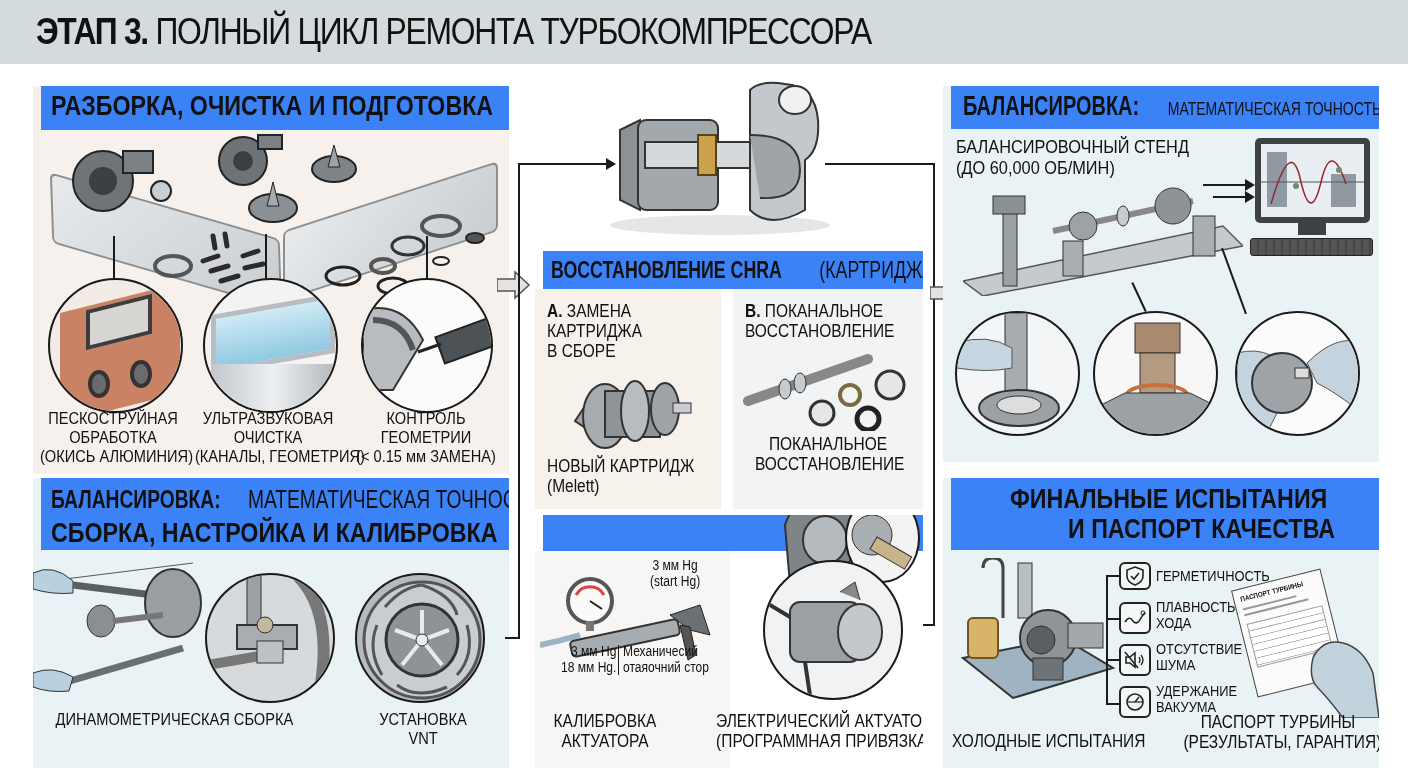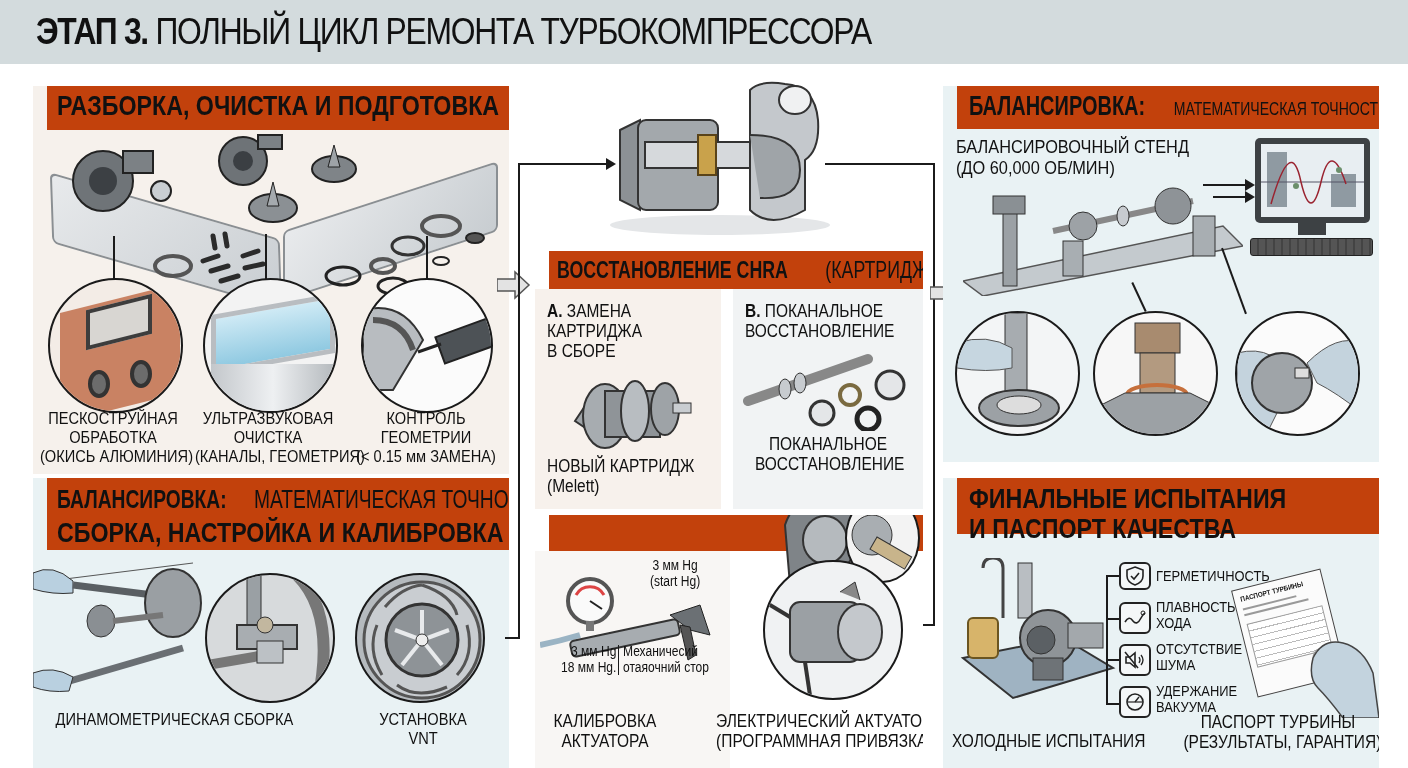--- a/index.html
+++ b/index.html
@@ -4,21 +4,21 @@
 <style>
   * { box-sizing: border-box; margin: 0; padding: 0; }
   html, body { width: 1408px; height: 768px; overflow: hidden; background: #ffffff; }
   body { font-family: "Liberation Sans", "DejaVu Sans", sans-serif; color: #111; position: relative; }
 
   .title-bar { position: absolute; left: 0; top: 0; width: 1408px; height: 64px; background: #d3dbdd; }
   .title-bar h1 { position: absolute; left: 36px; top: 11px; font-size: 37px; font-weight: 400; letter-spacing: -1.5px; transform: scaleX(0.86); transform-origin: left center; white-space: nowrap; }
   .title-bar h1 b { font-weight: 700; }
 
   .panel { position: absolute; overflow: hidden; }
-  .ph { position: absolute; left: 14px; right: 0; background: #c2410c; font-weight: 700; white-space: nowrap; }
+  .ph { position: absolute; left: 8px; right: 0; background: #3b82f6; font-weight: 700; white-space: nowrap; text-align: right; }
   .ph span, .ph .tx { display: inline-block; transform: scaleX(0.86); transform-origin: left center; }
   .light { font-weight: 400; }
 
   .cap { position: absolute; text-align: center; font-size: 17px; line-height: 19px; white-space: nowrap; transform: scaleX(0.86); }
   .capL { position: absolute; font-size: 17px; line-height: 19px; white-space: nowrap; transform: scaleX(0.86); transform-origin: left top; }
 
   .circle { position: absolute; border-radius: 50%; border: 2.5px solid #1a1a1a; overflow: hidden; }
   .tray { position: absolute; border: 2px solid #8a8f93; background: linear-gradient(135deg,#e8eaec,#c8cdd1); border-radius: 6px; }
 
   .line { position: absolute; background: #1b1b1b; }
@@ -370,21 +370,21 @@
       <circle cx="45" cy="70" r="30" fill="#9fa4a8" stroke="#333" stroke-width="2"></circle>
       <path d="M70 50 Q100 20 125 30 L125 100 Q100 80 80 70 Z" fill="#c4d3dd" stroke="#555"></path>
       <rect x="58" y="55" width="14" height="10" fill="#ddd" stroke="#333"></rect>
     </svg>
   </div>
   <div class="line" style="left:195px; top:195px; width:2px; height:32px; transform:rotate(-25deg);"></div>
   <div class="line" style="left:290px; top:160px; width:2px; height:70px; transform:rotate(-20deg);"></div>
 </div>
 
 <div class="panel" style="left:943px; top:478px; width:436px; height:290px; background:#e9f2f4;">
-  <div class="ph" style="top:0; height:56px; font-size:27px; line-height:30px; padding:6px 0 0 12px;">
+  <div class="ph" style="top:0; height:72px; font-size:27px; line-height:30px; padding:6px 0 0 12px;">
     <div class="tx">ФИНАЛЬНЫЕ ИСПЫТАНИЯ</div><br>
     <div class="tx">И ПАСПОРТ КАЧЕСТВА</div>
   </div>
   <svg style="position:absolute; left:10px; top:80px;" width="170" height="145" viewBox="0 0 170 145">
     <path d="M10 100 L110 80 L160 110 L60 140 Z" fill="#9fb3c2" stroke="#333" stroke-width="2"></path>
     <path d="M30 10 Q30 0 40 0 Q50 0 50 10 L50 60" fill="none" stroke="#444" stroke-width="3"></path>
     <rect x="15" y="60" width="30" height="40" rx="5" fill="#d7b46a" stroke="#6b5520" stroke-width="2"></rect>
     <rect x="65" y="5" width="14" height="55" fill="#b9bec2" stroke="#333"></rect>
     <circle cx="95" cy="80" r="28" fill="#8f9498" stroke="#333" stroke-width="2"></circle>
     <circle cx="88" cy="82" r="14" fill="#5b6064" stroke="#333"></circle>

